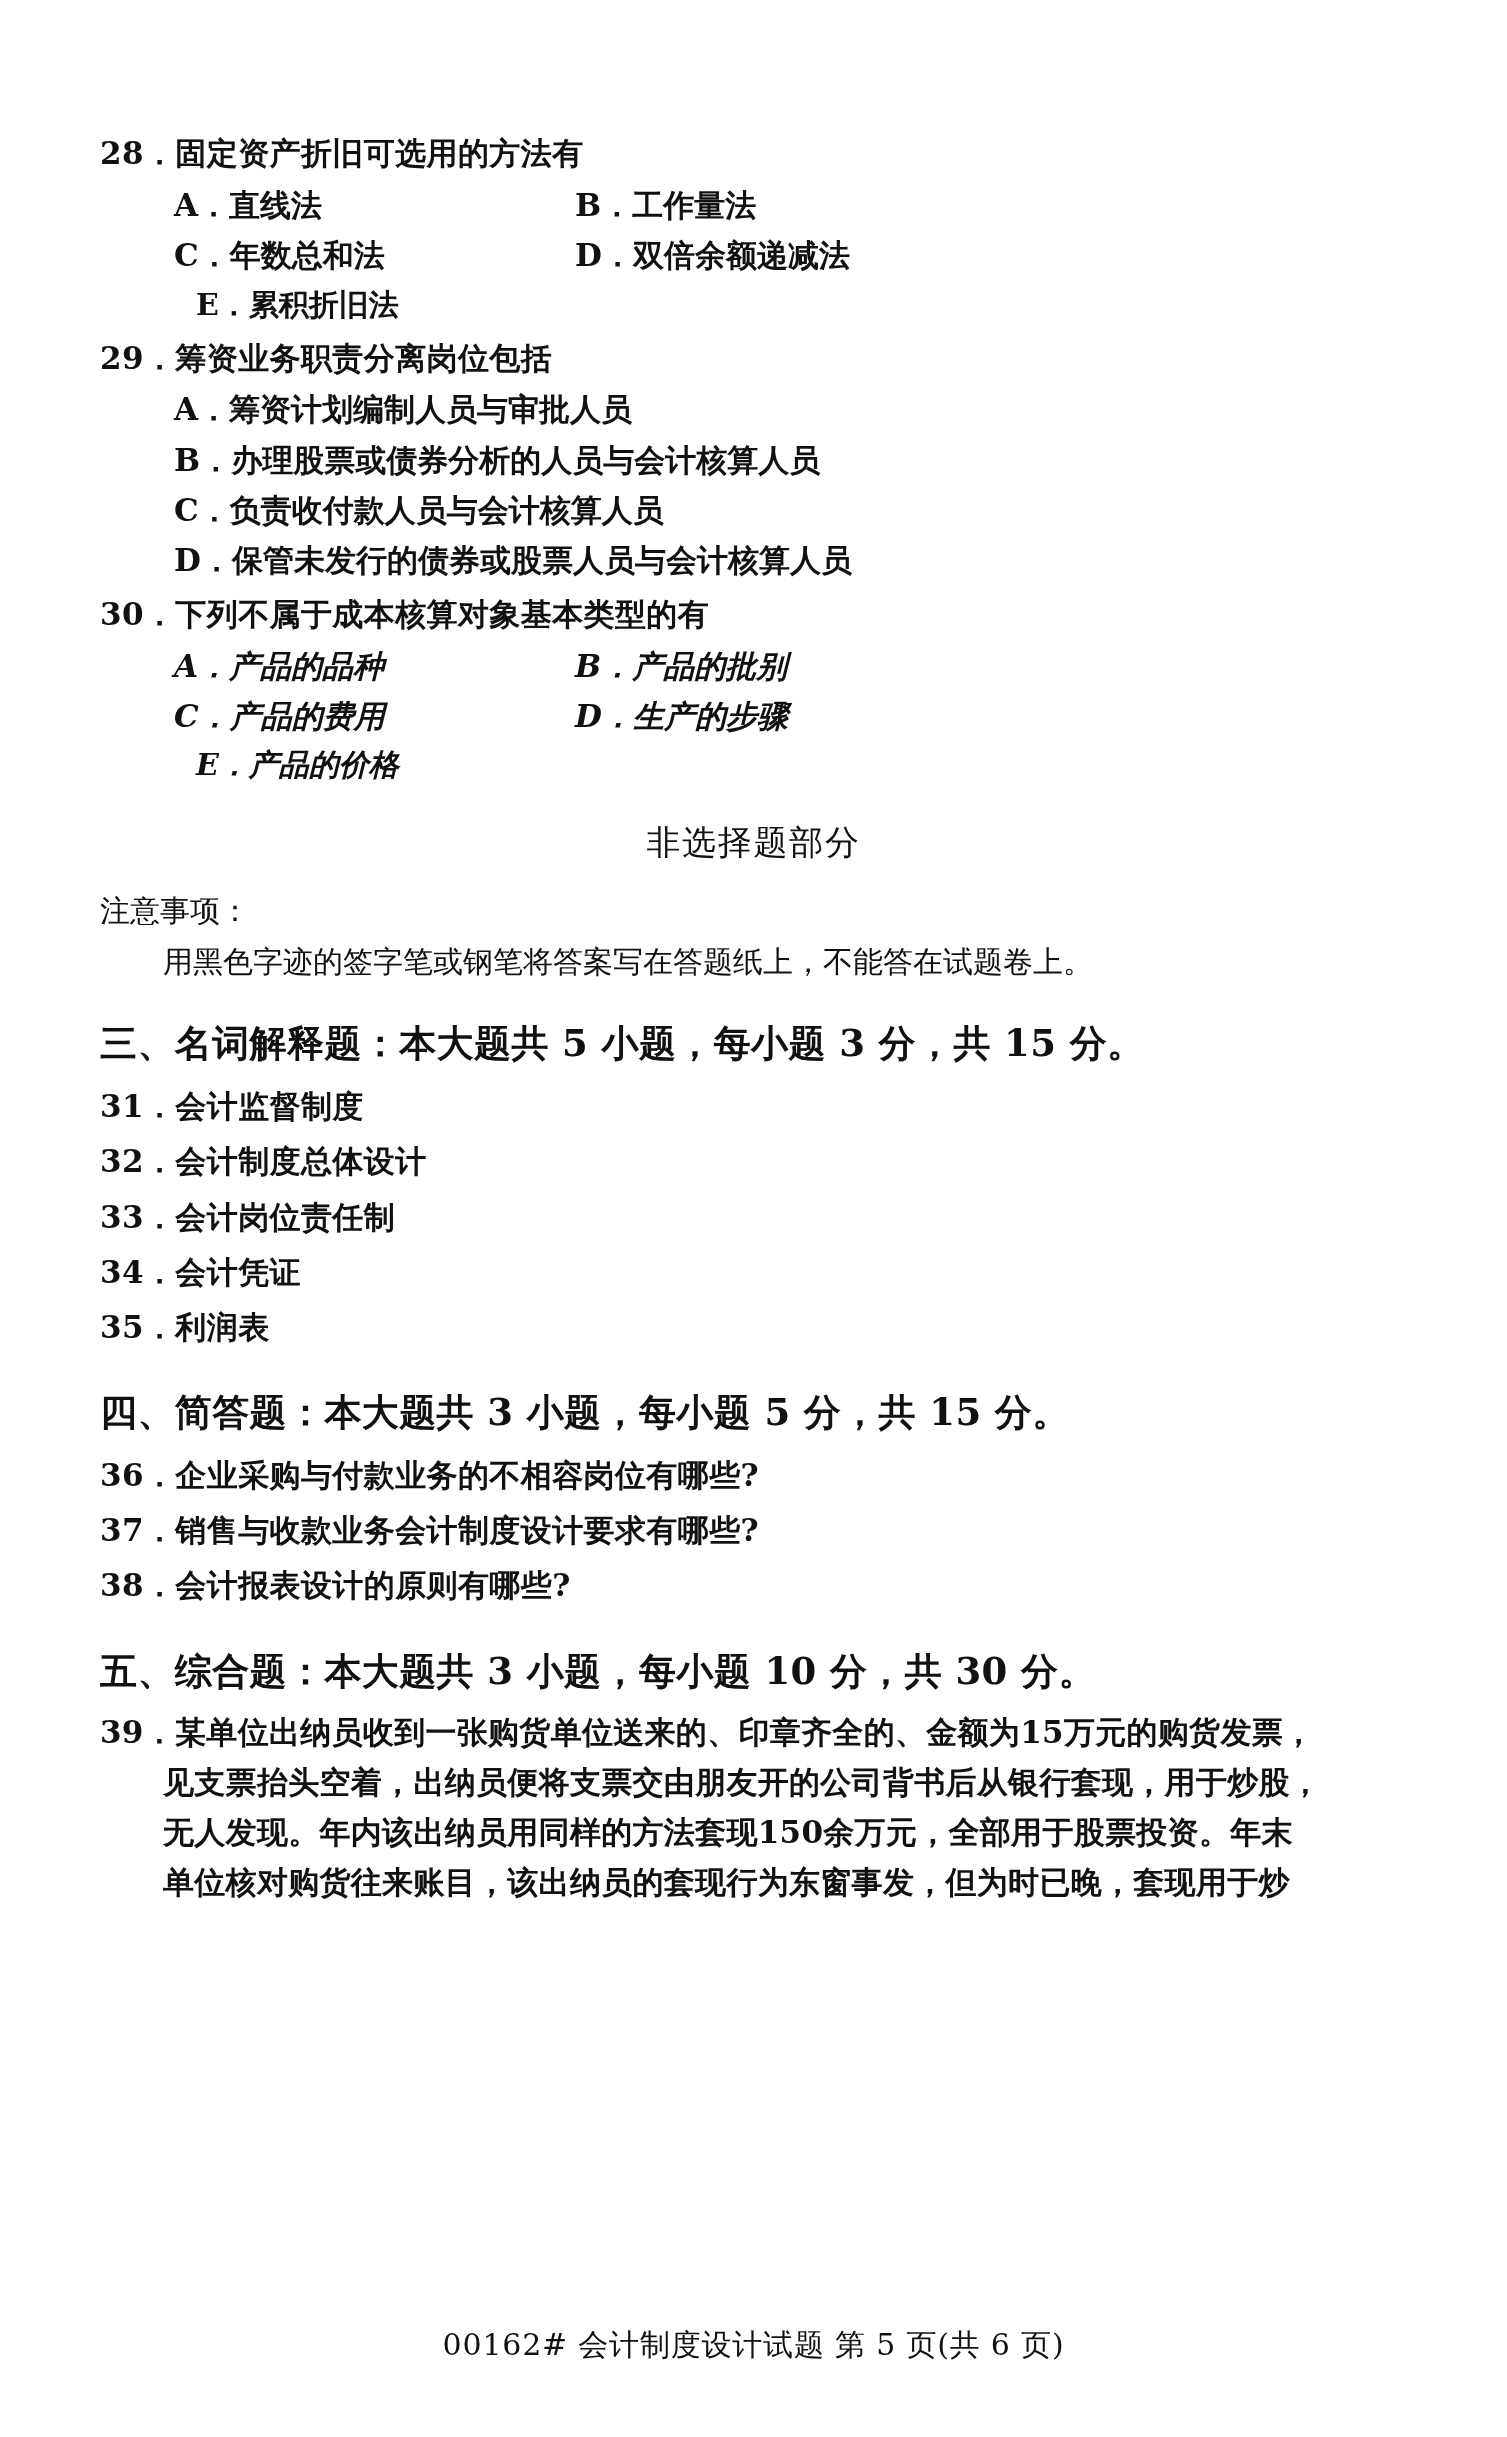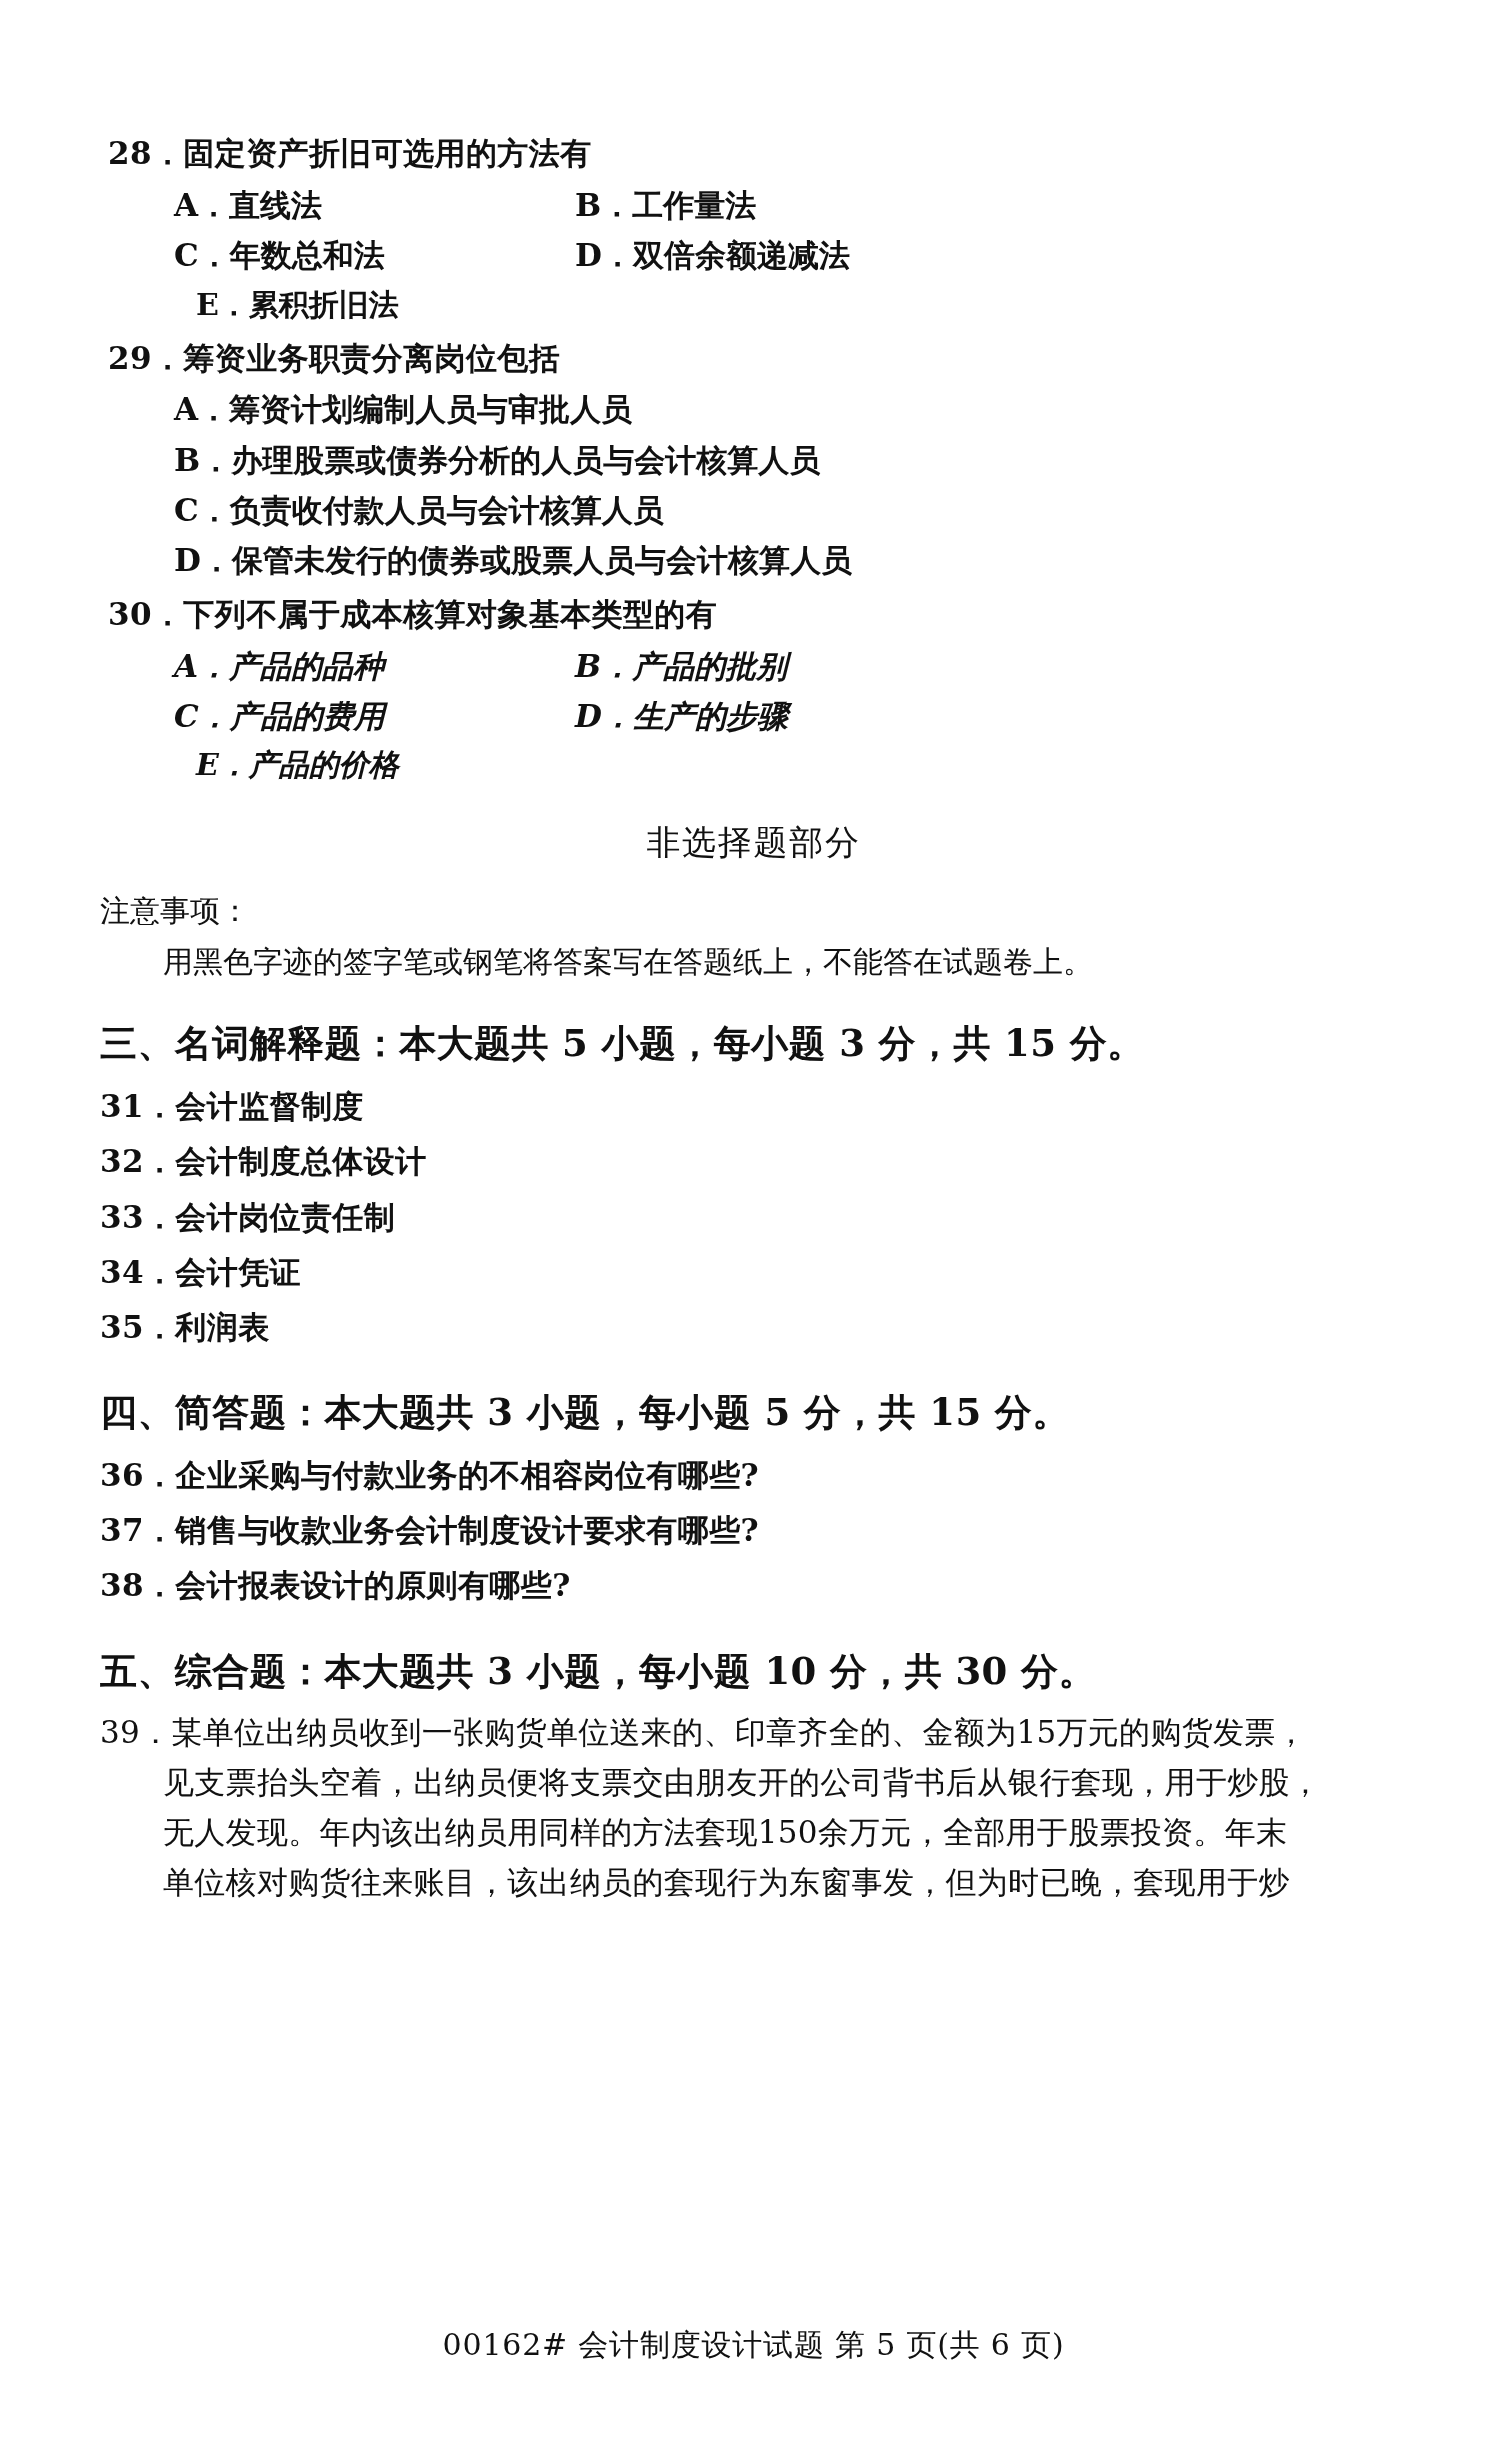--- a/index.html
+++ b/index.html
@@ -26,21 +26,21 @@
   .q-line {
     font-size: 31px;
     line-height: 1.62;
     letter-spacing: 0.4px;
   }
   .q-num {
     margin-top: 3.3px;
     margin-bottom: 1.7px;
     font-weight: 600;
   }
-  .q-num .numtxt { font-family: "DejaVu Serif", serif; margin-left: 8px; }
+  .q-num .numtxt { font-family: "DejaVu Serif", serif; }
   .opt-row {
     display: flex;
     margin-left: 74px;
     font-size: 31px;
     line-height: 1.62;
   }
   .opt-row .opt {
     font-weight: 600;
   }
   .opt-col-a { width: 401px; flex: 0 0 401px; }
@@ -76,21 +76,21 @@
   }
   .sub-q {
     font-size: 31px;
     line-height: 1.78;
     font-weight: 600;
     letter-spacing: 0.4px;
   }
   .para {
     font-size: 31px;
     line-height: 1.62;
-    font-weight: 400;
+    font-weight: 700;
     letter-spacing: 0.3px;
   }
   .para .indent {
     display: block;
     margin-left: 63px;
   }
   .footer {
     position: absolute;
     left: 0;
     right: 0;

